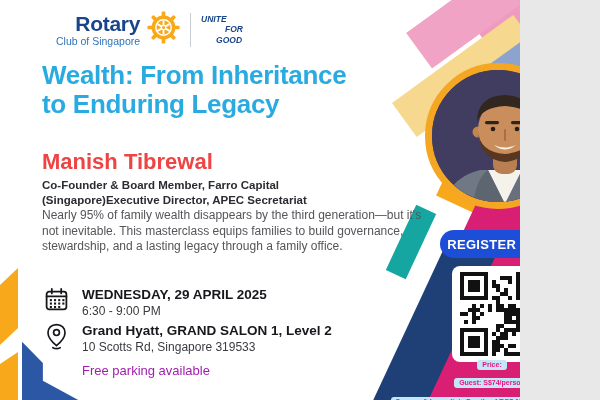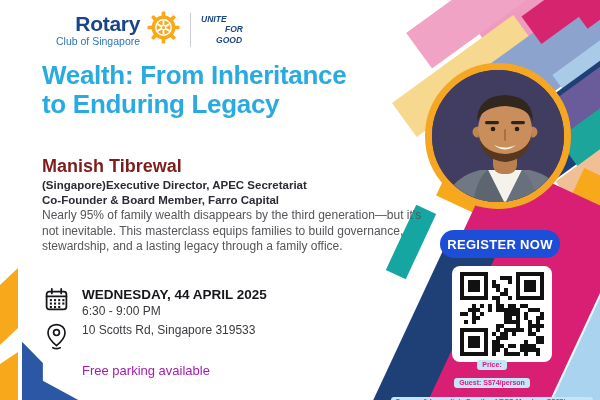--- a/index.html
+++ b/index.html
@@ -1,17 +1,17 @@
 <!DOCTYPE html>
 <html><head>
 <meta charset="utf-8">
 <style>
   * { margin:0; padding:0; box-sizing:border-box; }
   body { font-family:"Liberation Sans", sans-serif; background:#e8e8e8; }
-  .canvas { position:relative; width:600px; height:400px; background:#ffffff; overflow:hidden; }
+  .canvas { position:relative; width:520px; height:400px; background:#ffffff; overflow:hidden; }
 
   
   .deco, .deco div { position:absolute; pointer-events:none; }
   .st { position:absolute; }
 
   
   .m-yellow   { left:390px; top:55px;  width:150px; height:42px; background:#F6D88F; transform:rotate(-36deg); }
   .m-pink1    { left:400px; top:-30px; width:200px; height:44px; background:#F0A3C4; transform:rotate(-36deg); }
   .m-pink2    { left:468px; top:-42px; width:230px; height:46px; background:#EE9BBF; transform:rotate(-36deg); }
   .m-slate    { left:468px; top:18px;  width:190px; height:60px; background:#8CA3CD; transform:rotate(-36deg); }
@@ -46,21 +46,21 @@
   .logo-brand { font-size:21px; font-weight:bold; color:#19458A; letter-spacing:-0.3px; line-height:1; }
   .logo-sub   { font-size:10.5px; color:#2E74B9; margin-top:2px; line-height:1; }
   .logo-divider { width:1px; height:34px; background:#C9CED6; margin:0 10px; }
   .tagline { font-style:italic; font-weight:bold; font-size:8.5px; color:#19458A; line-height:1.2; }
   .tagline .t1{ margin-left:0; } .tagline .t2{ margin-left:24px; } .tagline .t3{ margin-left:15px; }
 
   
   .title { position:absolute; left:42px; top:61px; z-index:4; font-size:26px; font-weight:bold;
            color:#29ABE2; line-height:1.12; letter-spacing:-0.3px; }
   .title span { display:block; }
-  .speaker-name { position:absolute; left:42px; top:156px; z-index:4; font-size:18px; font-weight:bold; color:#7f1d1d; }
+  .speaker-name { position:absolute; left:42px; top:149px; z-index:4; font-size:22px; font-weight:bold; color:#ef4444; }
   .creds { position:absolute; left:42px; top:178px; z-index:4; font-size:11.5px; font-weight:bold;
            color:#2D2A33; line-height:1.3; }
   .creds span { display:block; }
   .desc { position:absolute; left:42px; top:208px; width:384px; z-index:4; font-size:12px;
           color:#55555A; line-height:1.3; }
 
   .sched-row { position:absolute; left:44px; display:flex; gap:13px; z-index:4; align-items:flex-start; }
   .row-date { top:287px; } .row-venue { top:323px; }
   .sched-main { font-size:13.5px; font-weight:bold; color:#17171C; line-height:1.25; }
   .sched-sub  { font-size:12px; color:#3A3A40; line-height:1.25; }
@@ -147,22 +147,22 @@
     </div>
   </div>
 
   <h1 class="title">
     <span>Wealth: From Inheritance</span>
     <span>to Enduring Legacy</span>
   </h1>
 
   <div class="speaker-name">Manish Tibrewal</div>
   <div class="creds">
+    <span>Co-Founder &amp; Board Member, Farro Capital</span>
     <span>(Singapore)Executive Director, APEC Secretariat</span>
-    <span>Co-Founder &amp; Board Member, Farro Capital</span>
   </div>
 
   <p class="desc">Nearly 95% of family wealth disappears by the third generation—but it's not inevitable. This masterclass equips families to build governance, stewardship, and a lasting legacy through a family office.</p>
 
   <div class="sched-row row-date">
     <span>
       <svg viewBox="0 0 24 24" width="25" height="25" fill="none" stroke="#16161A" stroke-width="1.7" stroke-linecap="round" aria-hidden="true">
         <rect x="2.5" y="4.5" width="19" height="17" rx="2.5"></rect>
         <line x1="7.5" y1="1.8" x2="7.5" y2="6.2"></line>
         <line x1="16.5" y1="1.8" x2="16.5" y2="6.2"></line>
@@ -176,34 +176,35 @@
             <rect x="9.6" y="14.9" width="2" height="2"></rect>
             <rect x="13.6" y="14.9" width="2" height="2"></rect>
             <rect x="17.6" y="14.9" width="2" height="2"></rect>
           <rect x="5.6" y="18.2" width="2" height="2"></rect>
             <rect x="9.6" y="18.2" width="2" height="2"></rect>
             <rect x="13.6" y="18.2" width="2" height="2"></rect>
         </g>
       </svg>
     </span>
     <div>
-      <div class="sched-main">WEDNESDAY, 44 APRIL 2025</div>
+      <div class="sched-main">WEDNESDAY, 29 APRIL 2025</div>
       <div class="sched-sub">6:30 - 9:00 PM</div>
     </div>
   </div>
 
   <div class="sched-row row-venue">
     <span>
       <svg viewBox="0 0 24 26" width="25" height="27" fill="none" stroke="#16161A" stroke-width="1.6" stroke-linecap="round" aria-hidden="true">
         <path d="M12,1.5 C7,1.5 3.8,5 3.8,9.4 C3.8,14 8.6,19 12,21.8 C15.4,19 20.2,14 20.2,9.4 C20.2,5 17,1.5 12,1.5 Z"></path>
         <circle cx="12" cy="9.2" r="2.8"></circle>
         <path d="M8.5,23.8 Q12,25.6 15.5,23.8"></path>
       </svg>
     </span>
     <div>
+      <div class="sched-main">Grand Hyatt, GRAND SALON 1, Level 2</div>
       <div class="sched-sub">10 Scotts Rd, Singapore 319533</div>
     </div>
   </div>
 
   <div class="parking">Free parking available</div>
 
   <div class="photo-ring">
     <svg viewBox="0 0 146 146" width="146" height="146" aria-hidden="true">
       <rect width="146" height="146" fill="#413D60"></rect>
       <path d="M8,146 Q14,108 48,100 L98,100 Q132,108 138,146 Z" fill="#6F7884"></path>

